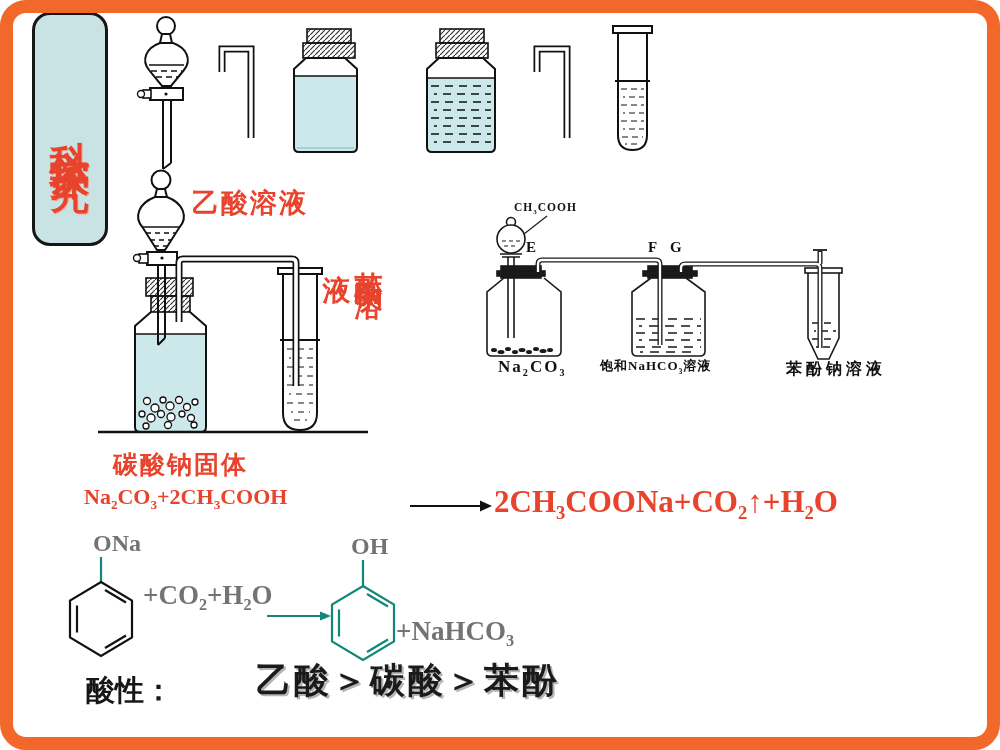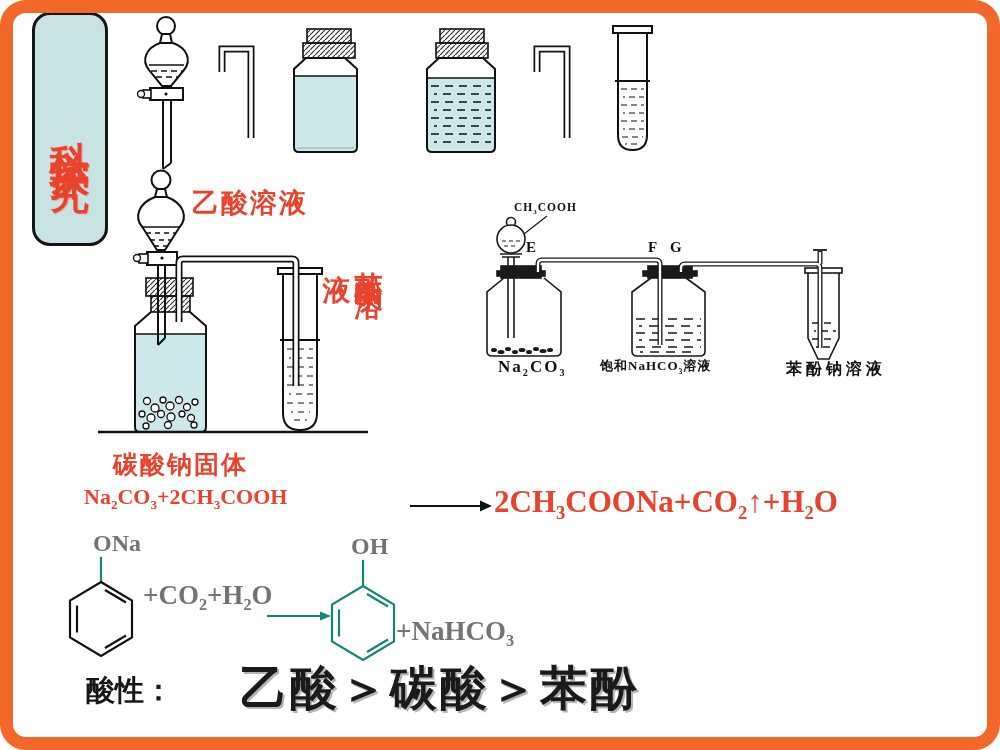--- a/index.html
+++ b/index.html
@@ -31,21 +31,21 @@
   #receiver-col-wrap { left:322px; top:251px; font-size:28px; }
   #solid-label { left:113px; top:448px; font-size:25px; letter-spacing:2px; }
   #eq1-left  { left:84px;  top:484px; font-size:22px; color:#E8432C; }
   #eq1-right { left:494px; top:484px; font-size:31px; color:#E8432C; }
   #eq2-ona { left:93px;  top:530px; font-size:24px; }
   #eq2-oh  { left:351px; top:533px; font-size:24px; }
   #eq2-mid { left:143px; top:580px; font-size:27px; }
   #eq2-prod{ left:396px; top:608px; font-size:27px;margin-top:8px; }
   #concl-label { left:86px; top:671px; font-size:29px; font-weight:bold; color:#161616; }
   #concl-statement {
-    left:240px; top:657px; font-size:47px; font-weight:bold; color:#1a1a1a;
+    left:256px; top:657px; font-size:35px; font-weight:bold; color:#1a1a1a;
     letter-spacing:3px; text-shadow:2px 2px 0 rgba(120,120,120,.55); white-space:nowrap;
   }
   .scan-label { font-family:"Liberation Serif", serif; font-weight:bold; color:#111; white-space:nowrap; }
   #dropper-formula { left:514px; top:201px; font-size:11.5px; letter-spacing:1px; }
   #letter-d { left:504px; top:237px; font-size:15px; }
   #letter-e { left:526px; top:239px; font-size:15px; }
   #letter-f { left:648px; top:239px; font-size:15px; }
   #letter-g { left:670px; top:239px; font-size:15px; }
   #bottle1-label { left:487px; top:357px; font-size:17px; letter-spacing:2px;margin-left:11px; }
   #bottle2-label { left:600px; top:357px; font-size:13px; letter-spacing:1px; }

